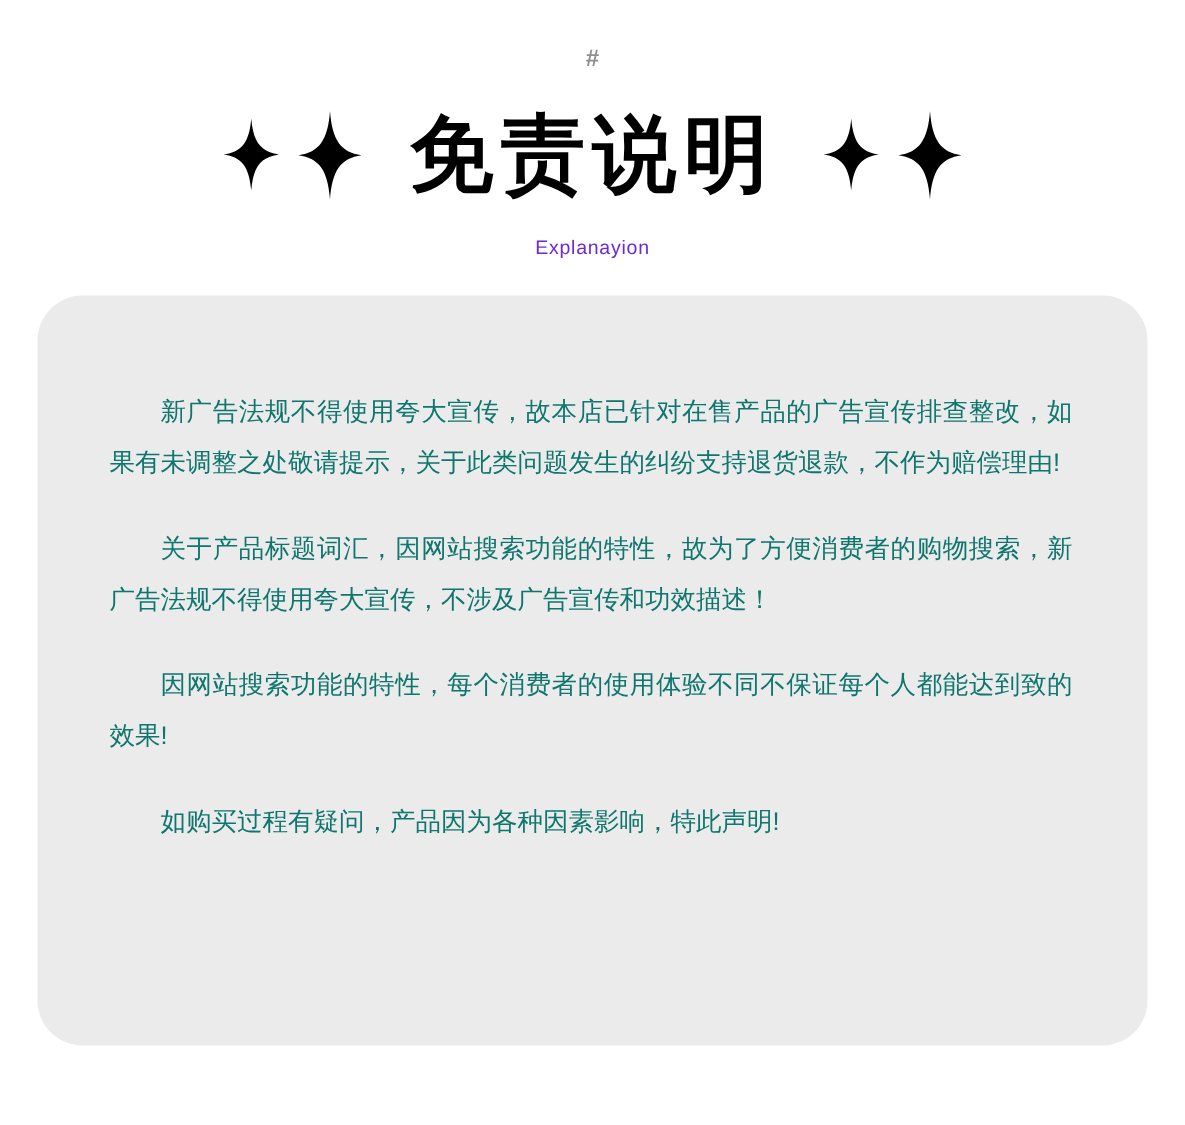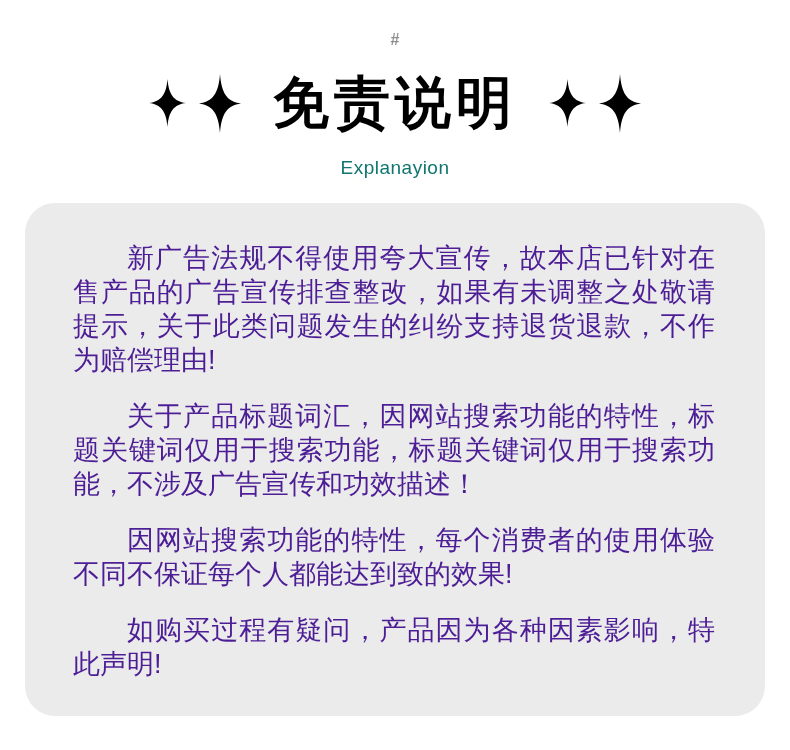--- a/index.html
+++ b/index.html
@@ -43,40 +43,41 @@
     font-size: 56px;
     font-weight: 900;
     color: #000000;
     letter-spacing: 5px;
     line-height: 1;
     white-space: nowrap;
   }
   .subtitle {
     margin-top: 16px;
     text-align: center;
-    font-size: 19px;
-    color: #0f766e;
+    font-size: 13px;
+    color: #6d28d9;
     letter-spacing: 0.5px;
     line-height: 1;
   }
   .panel {
     margin: 26px 25px 0 25px;
     width: 740px;
     min-height: 500px;
     background: #ebebeb;
     border-radius: 30px;
     padding: 38px 50px 35px 48px;
   }
   .panel p {
-    font-size: 27px;
+    font-size: 17px;
     line-height: 34px;
-    color: #4c1d95;
+    color: #0f766e;
     text-indent: 2em;
     margin-bottom: 22px;
     text-align: justify;
+    margin-top: 23px;
   }
   .panel p:last-child { margin-bottom: 0; }
 </style>
 </head>
 <body>
 
 <div class="page">
 
   <div class="hash">#</div>
 
@@ -99,18 +100,18 @@
       <svg class="star star-big" viewBox="0 0 100 100" preserveAspectRatio="none" aria-hidden="true">
         <path d="M50 0 C53.5 33 67 46.5 100 50 C67 53.5 53.5 67 50 100 C46.5 67 33 53.5 0 50 C33 46.5 46.5 33 50 0 Z"></path>
       </svg>
     </span>
   </div>
 
   <div class="subtitle">Explanayion</div>
 
   <div class="panel">
     <p>新广告法规不得使用夸大宣传，故本店已针对在售产品的广告宣传排查整改，如果有未调整之处敬请提示，关于此类问题发生的纠纷支持退货退款，不作为赔偿理由!</p>
-    <p>关于产品标题词汇，因网站搜索功能的特性，标题关键词仅用于搜索功能，标题关键词仅用于搜索功能，不涉及广告宣传和功效描述！</p>
+    <p>关于产品标题词汇，因网站搜索功能的特性，故为了方便消费者的购物搜索，新广告法规不得使用夸大宣传，不涉及广告宣传和功效描述！</p>
     <p>因网站搜索功能的特性，每个消费者的使用体验不同不保证每个人都能达到致的效果!</p>
     <p>如购买过程有疑问，产品因为各种因素影响，特此声明!</p>
   </div>
 
 </div>
 
 </body></html>

